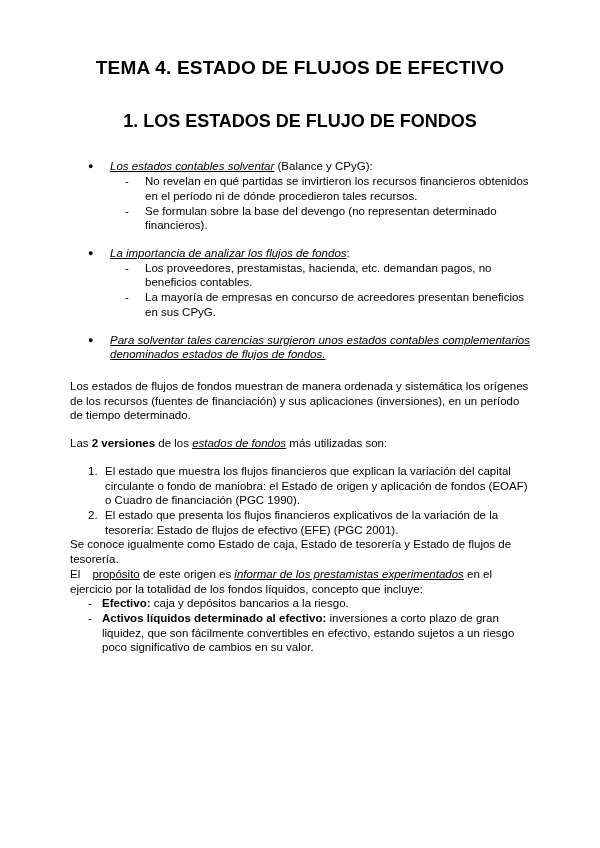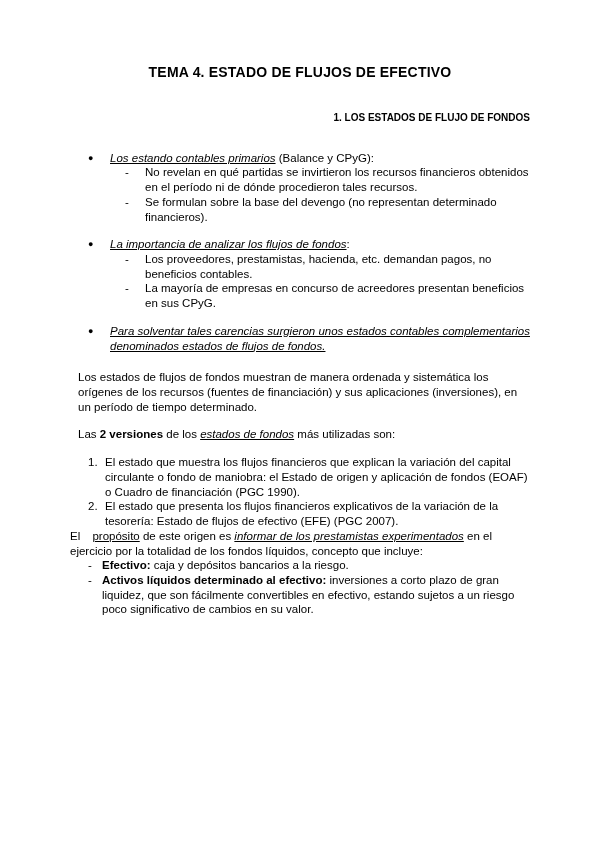--- a/index.html
+++ b/index.html
@@ -9,30 +9,30 @@
     box-sizing: border-box;
     padding: 56px 70px 40px 70px;
     background: #ffffff;
     color: #000000;
     font-family: "Liberation Sans", sans-serif;
     font-size: 11.5px;
     line-height: 1.28;
     overflow: hidden;
   }
   h1.doc-title {
-    font-size: 14px;
+    font-size: 19px;
     font-weight: bold;
     text-align: center;
-    margin: 8px 0 30px 0;
+    margin: 0 0 30px 0;
     letter-spacing: 0.2px;
   }
   h2.sec-heading {
-    font-size: 10px;
+    font-size: 18px;
     font-weight: bold;
-    text-align: right;
+    text-align: center;
     margin: 26px 0 26px 0;
   }
   .ui { font-style: italic; text-decoration: underline; }
   .u  { text-decoration: underline; margin-left: 9px; }
   .b  { font-weight: bold; }
 
   .row { display: flex; align-items: flex-start; }
 
   
   .li1 { margin: 0 0 13px 0; }
@@ -40,38 +40,38 @@
   
   .li2 { margin: 0; }
   .m2 { flex: 0 0 20px; margin-left: 15px; }
   
   .mn { flex: 0 0 17px; margin-left: 18px; }
   
   .md { flex: 0 0 14px; margin-left: 18px; }
 
   .txt { flex: 1 1 auto; }
 
-  .para { margin: 13px 8px; }
+  .para { margin: 13px 0; }
   .para.tight { margin: 0; }
   .para.after-list { margin-top: 17px; }
 </style>
 </head>
 <body>
 
 <div class="page">
 
   <h1 class="doc-title">TEMA 4. ESTADO DE FLUJOS DE EFECTIVO</h1>
 
   <h2 class="sec-heading">1. LOS ESTADOS DE FLUJO DE FONDOS</h2>
 
   <div class="li1">
     <div class="row">
       <span class="m1">●</span>
       <div class="txt">
-        <span class="ui">Los estando contables primarios</span><span> (Balance y CPyG):</span>
+        <span class="ui">Los estados contables solventar</span><span> (Balance y CPyG):</span>
         <div class="row li2">
           <span class="m2">-</span>
           <div class="txt">No revelan en qué partidas se invirtieron los recursos financieros obtenidos en el período ni de dónde procedieron tales recursos.</div>
         </div>
         <div class="row li2">
           <span class="m2">-</span>
           <div class="txt">Se formulan sobre la base del devengo (no representan determinado financieros).</div>
         </div>
       </div>
     </div>
@@ -108,24 +108,25 @@
   <div class="para">
     <span>Las </span><span class="b">2 versiones</span><span> de los </span><span class="ui">estados de fondos</span><span> más utilizadas son:</span>
   </div>
 
   <div class="row">
     <span class="mn">1.</span>
     <div class="txt">El estado que muestra los flujos financieros que explican la variación del capital circulante o fondo de maniobra: el Estado de origen y aplicación de fondos (EOAF) o Cuadro de financiación (PGC 1990).</div>
   </div>
   <div class="row">
     <span class="mn">2.</span>
-    <div class="txt">El estado que presenta los flujos financieros explicativos de la variación de la tesorería: Estado de flujos de efectivo (EFE) (PGC 2007).</div>
+    <div class="txt">El estado que presenta los flujos financieros explicativos de la variación de la tesorería: Estado de flujos de efectivo (EFE) (PGC 2001).</div>
   </div>
 
 
+  <div class="para tight">Se conoce igualmente como Estado de caja, Estado de tesorería y Estado de flujos de tesorería.</div>
 
   <div class="para tight">
     <span>El </span><span class="u">propósito</span><span> de este origen es </span><span class="ui">informar de los prestamistas experimentados</span><span> en el ejercicio por la totalidad de los fondos líquidos, concepto que incluye:</span>
   </div>
 
   <div class="row">
     <span class="md">-</span>
     <div class="txt">
       <span class="b">Efectivo:</span><span> caja y depósitos bancarios a la riesgo.</span>
     </div>

